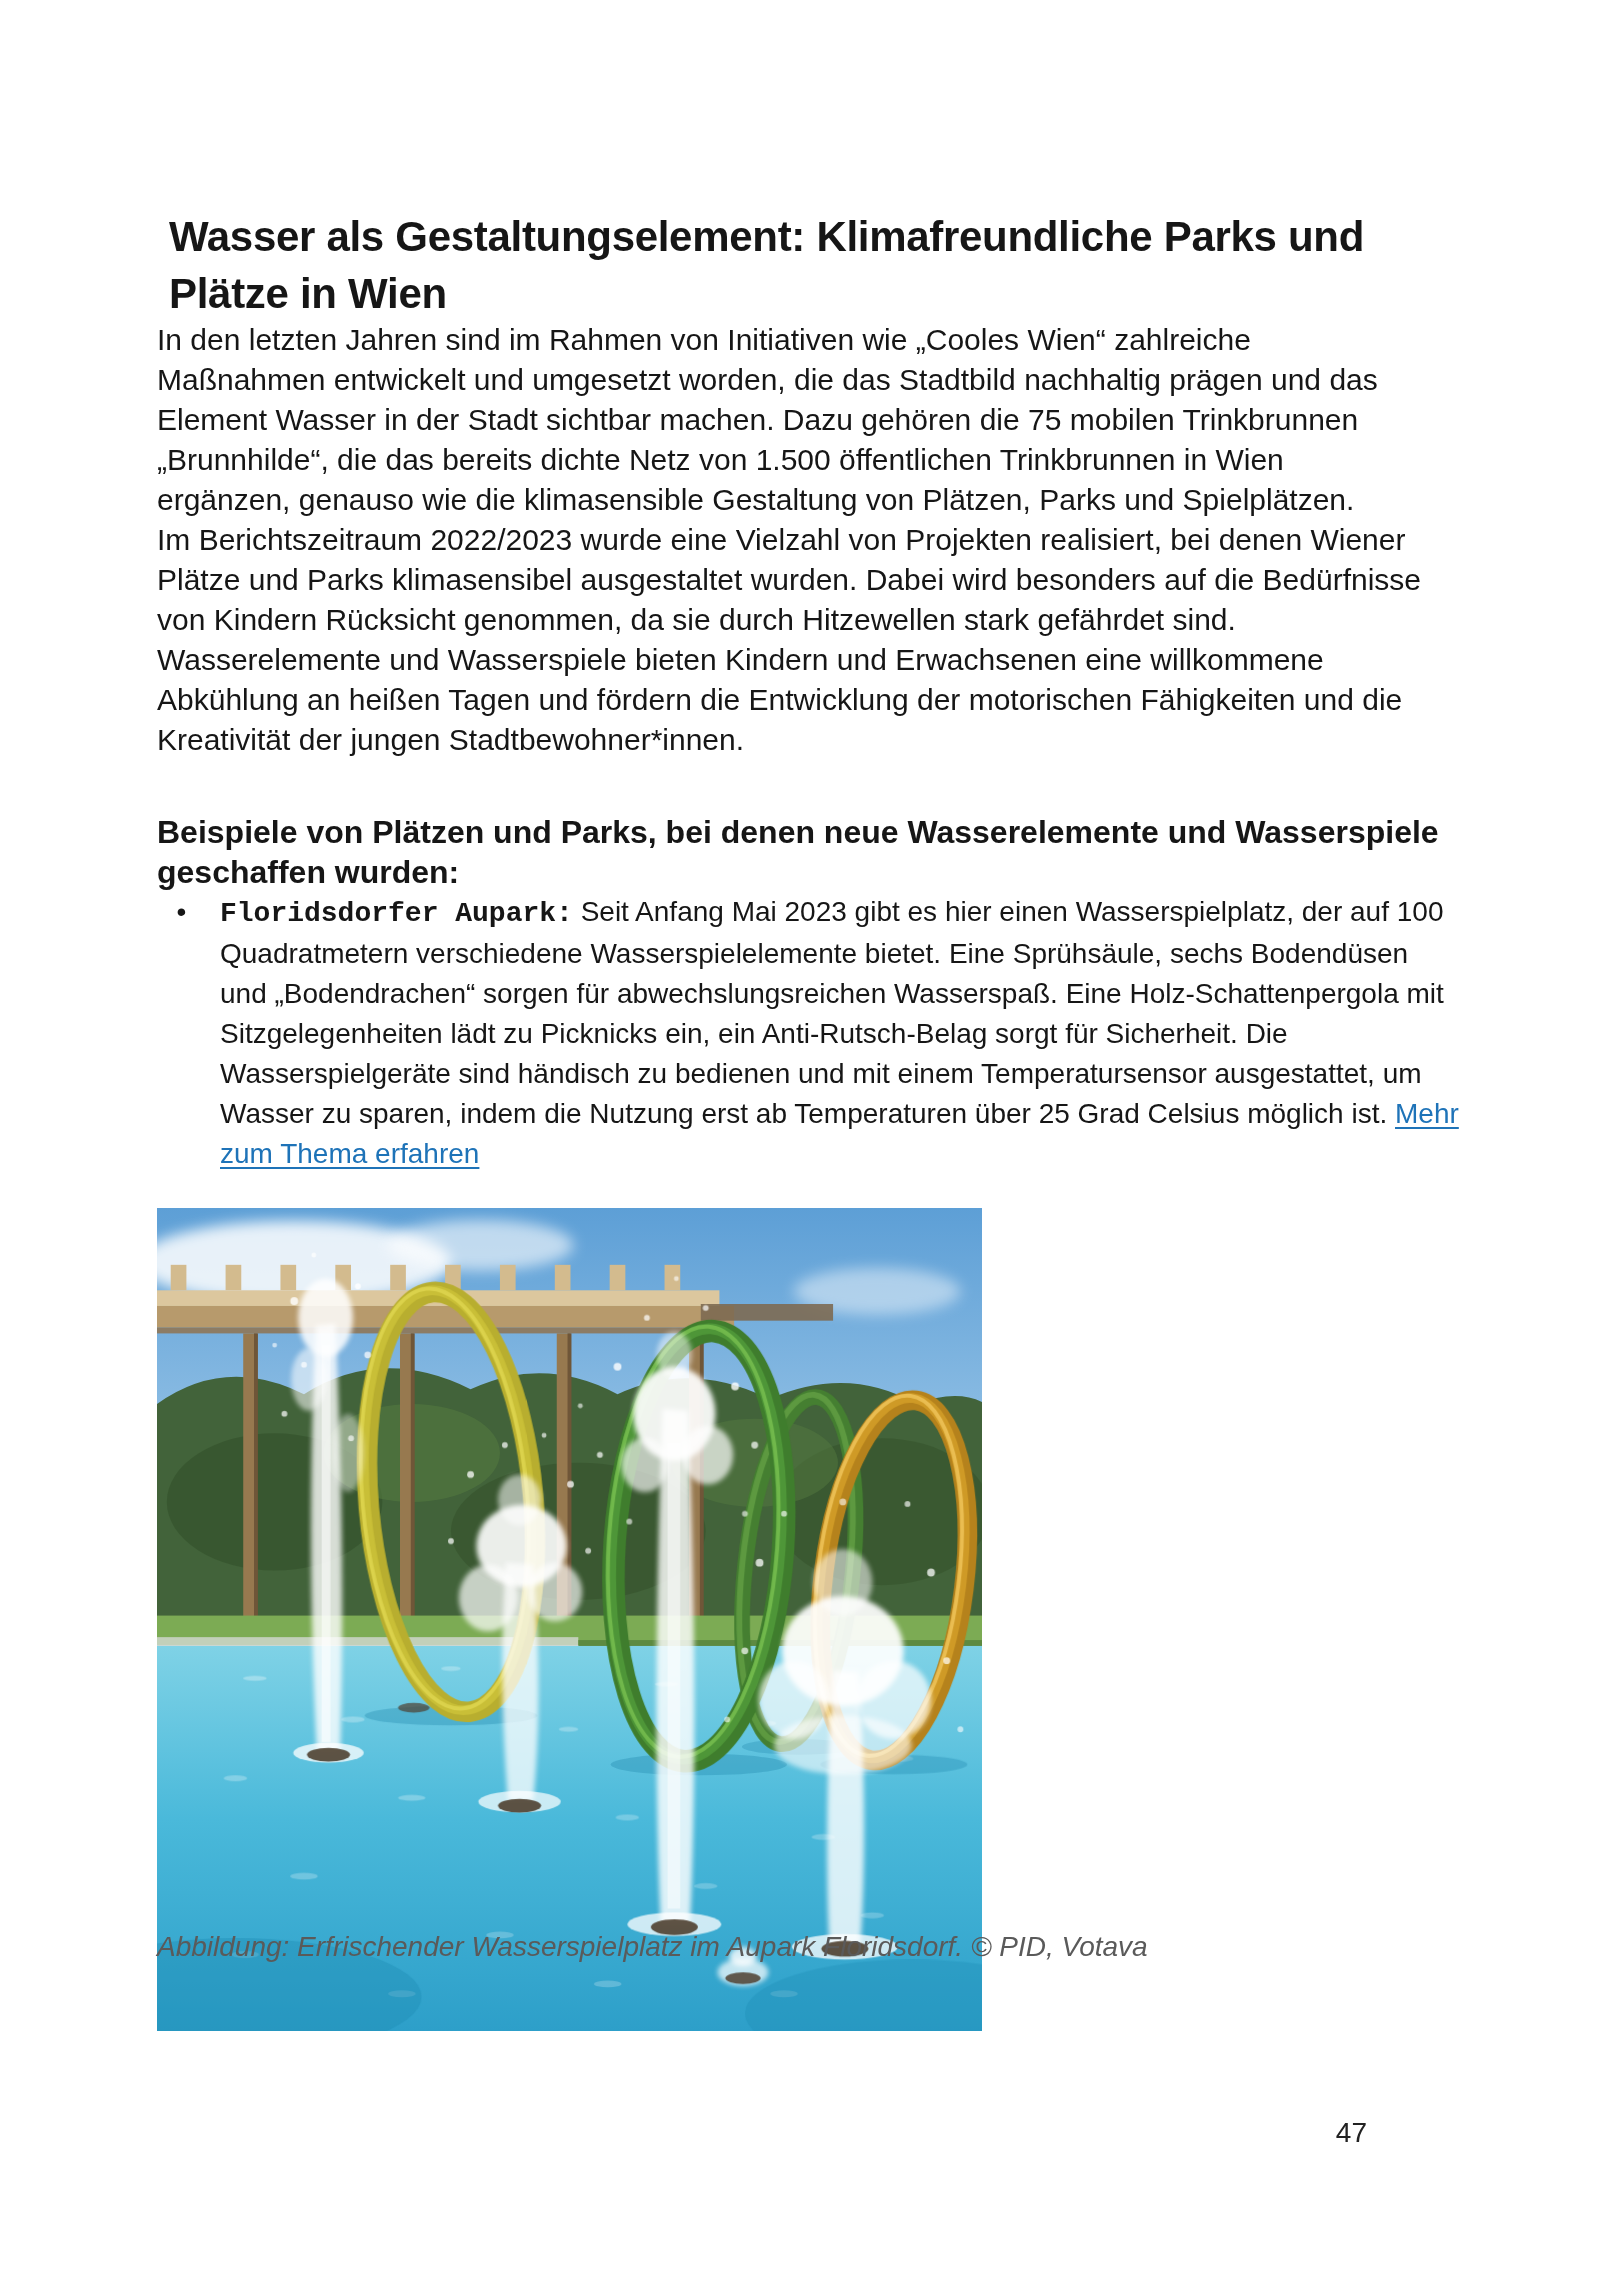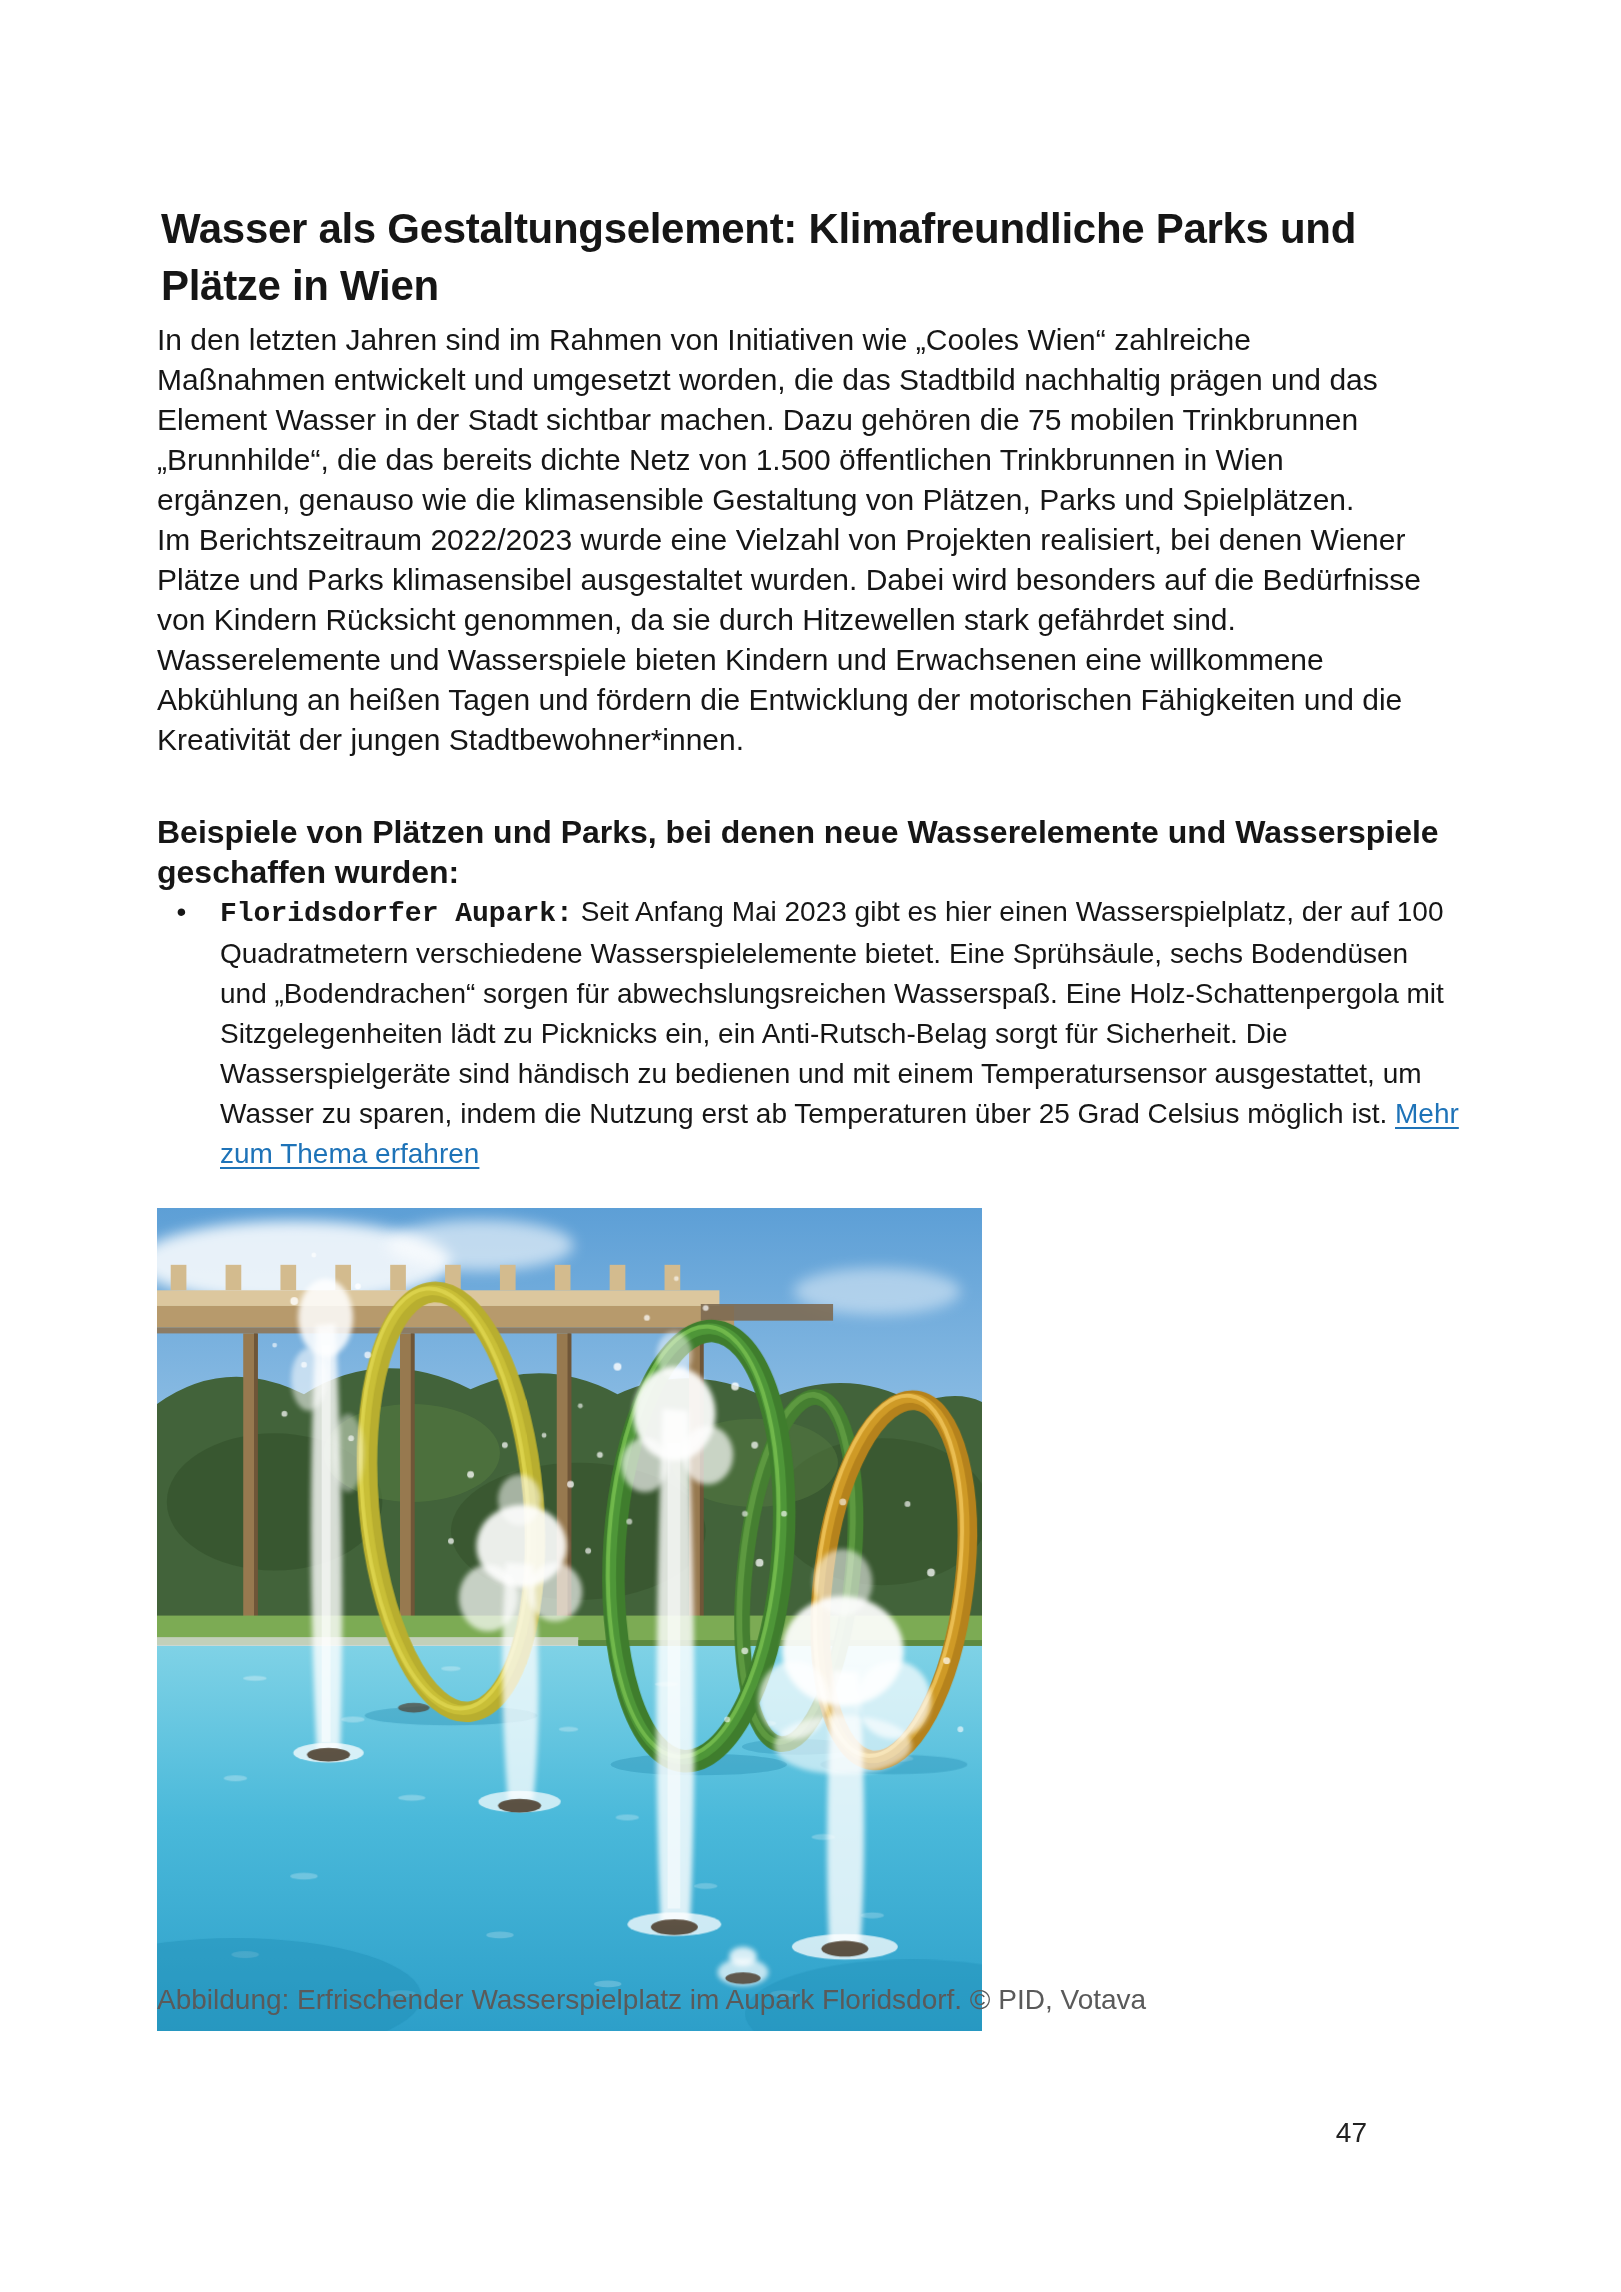--- a/index.html
+++ b/index.html
@@ -8,21 +8,21 @@
     width:1621px;height:2293px;
     background:#ffffff;
     font-family:"Liberation Sans", sans-serif;
     color:#161616;
     overflow:hidden;
   }
   .title{
     position:absolute;left:157px;top:196px;width:1353px;
     font-size:42px;line-height:57px;font-weight:700;
     letter-spacing:-0.3px;
-    white-space:pre-line;margin:4px;
+    white-space:pre-line;margin:12px;
   }
   .body-text{
     position:absolute;left:157px;top:320px;width:1392px;
     font-size:30px;line-height:40px;
     white-space:pre-line;margin:0;
   }
   .subhead{
     position:absolute;left:157px;top:812px;width:1392px;
     font-size:32px;line-height:40px;font-weight:700;
     white-space:pre-line;margin:0;
@@ -34,22 +34,22 @@
   }
   .bullet-marker{flex:0 0 63px;padding-left:19.6px;box-sizing:border-box;}
   .bullet-content{flex:1 1 auto;}
   .bullet-content b{font-weight:700;font-family:Liberation Mono, monospace;}
   .doc-link{color:#1e73b8;text-decoration:underline;text-underline-offset:3.9px;cursor:pointer;}
   figure.photo{
     position:absolute;left:157px;top:1208px;width:825px;height:823px;
     margin:0;padding:0;overflow:hidden;background:#6aa9d8;
   }
   .caption{
-    position:absolute;left:157px;top:1981px;width:1333px;
-    font-size:28px;line-height:37px;color:#5a5a5a;margin:0;
+    position:absolute;left:157px;top:1928px;width:1333px;
+    font-size:28px;line-height:37px;font-style:italic;color:#5a5a5a;margin:0;
   }
   .pageno{
     position:absolute;left:1220px;top:2117px;width:147px;
     font-size:28px;text-align:right;color:#222;
   }
 </style>
 </head>
 <body>
 
 <div class="page">

